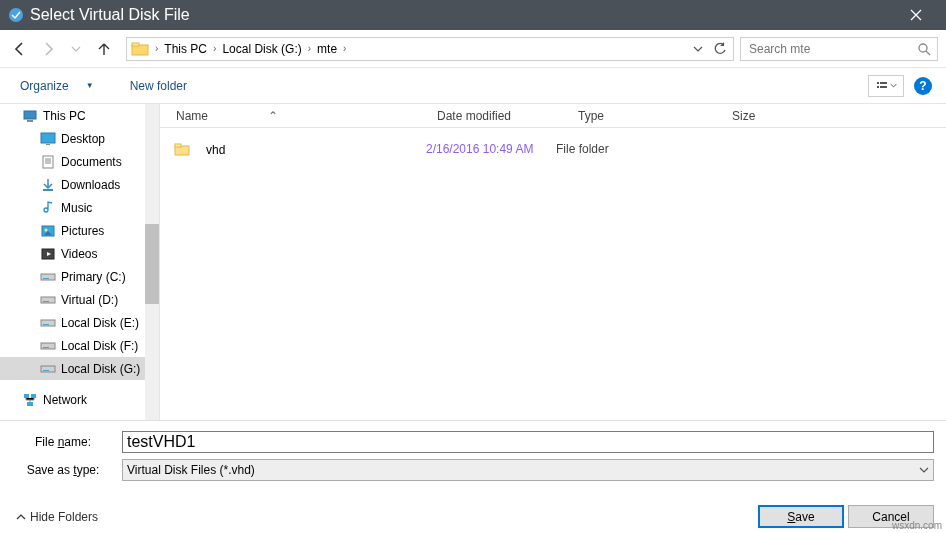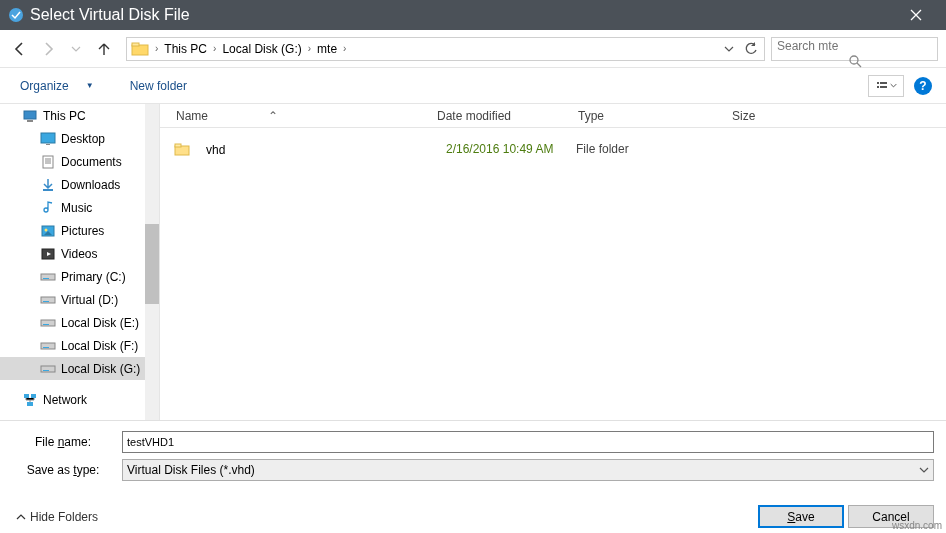--- a/index.html
+++ b/index.html
@@ -94,29 +94,28 @@
     }
     .addr-drop, .addr-refresh {
       width: 22px;
       height: 22px;
       display: inline-flex;
       align-items: center;
       justify-content: center;
       color: #555;
     }
     .searchbox {
-      width: 167px;
+      width: 198px;
       height: 24px;
       border: 1px solid #cfcfcf;
       margin-left: 2px;
       display: flex;
       align-items: center;
       padding: 0 6px;
       color: #757575;
-      flex-direction: column;
     }
     .searchbox input {
       border: none;
       outline: none;
       flex: 1;
       font-size: 12px;
       color: #333;
       background: transparent;
     }
     .searchbox .sicon {
@@ -256,22 +255,21 @@
     .file-row .fname {
       width: 250px;
       display: flex;
       align-items: flex-end;
       gap: 16px;
       padding: 0 4px;
     }
     .file-row .fdate {
       width: 130px;
       padding: 0 6px;
-      color: #4d7c0f;
-      margin-left: 20px;
+      color: #8b5cf6;
     }
     .file-row .ftype {
       width: 115px;
       padding: 0 6px;
       color: #444;
     }
     
     .bottom {
       border-top: 1px solid #e0e0e0;
       padding: 10px 12px 0 12px;
@@ -285,21 +283,21 @@
       width: 110px;
       text-align: center;
       padding-right: 8px;
     }
     .form-row input[type="text"] {
       flex: 1;
       height: 22px;
       border: 1px solid #7a7a7a;
       padding: 0 4px;
       font-family: inherit;
-      font-size: 11px;
+      font-size: 16px;
     }
     .form-row .select-like {
       flex: 1;
       height: 22px;
       border: 1px solid #acacac;
       background: #eeeeee;
       padding: 0 4px;
       display: flex;
       align-items: center;
       justify-content: space-between;

